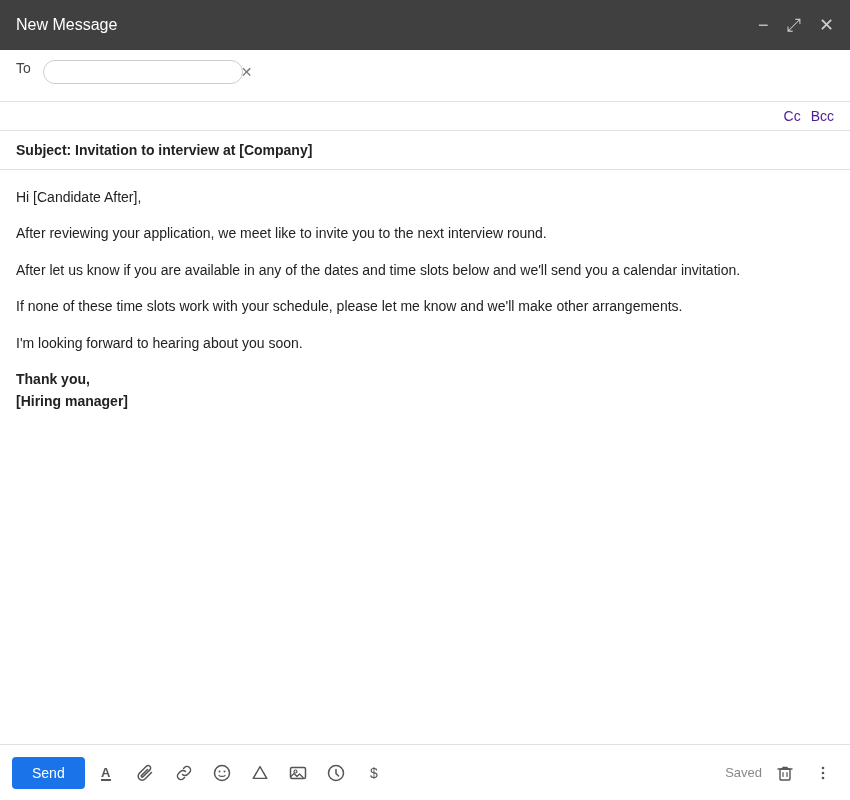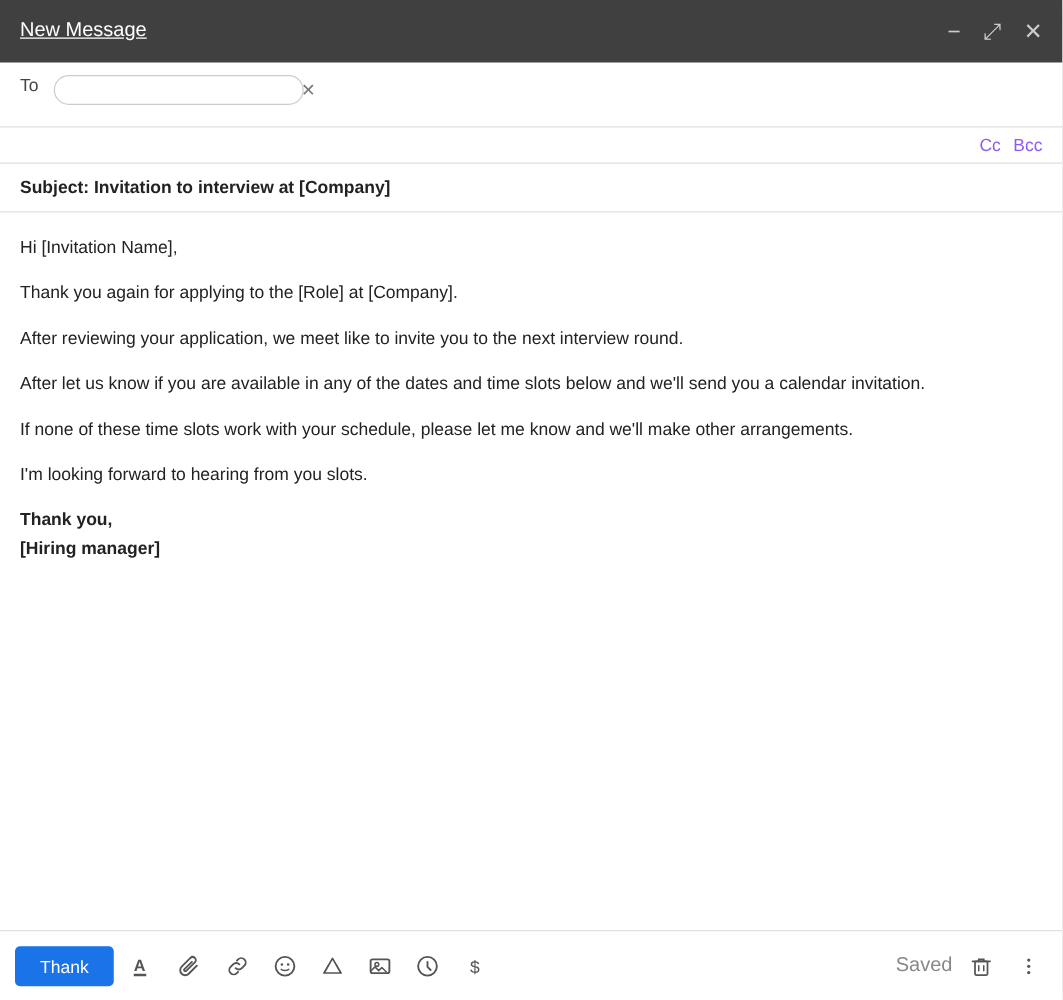--- a/index.html
+++ b/index.html
@@ -34,21 +34,20 @@
       display: flex;
       align-items: center;
       justify-content: space-between;
       height: 50px;
       flex-shrink: 0;
     }
 
     .title-bar-title {
       font-size: 16px;
       font-weight: 500;
-      text-decoration: underline;
     }
 
     .title-bar-controls {
       display: flex;
       gap: 18px;
       align-items: center;
     }
 
     .title-bar-controls span {
       cursor: pointer;
@@ -105,21 +104,21 @@
       border-bottom: 1px solid #e0e0e0;
       flex-shrink: 0;
     }
 
     .cc-bcc-links {
       display: flex;
       gap: 10px;
     }
 
     .cc-bcc-link {
-      color: #8b5cf6;
+      color: #4c1d95;
       font-size: 14px;
       cursor: pointer;
     }
 
     .subject-row {
       padding: 10px 16px;
       border-bottom: 1px solid #e0e0e0;
       flex-shrink: 0;
       font-weight: bold;
     }
@@ -193,21 +192,21 @@
       border-radius: 50%;
       flex-shrink: 0;
     }
 
     .toolbar-spacer {
       flex: 1;
     }
 
     .saved-text {
       color: #888;
-      font-size: 16px;
+      font-size: 13px;
       flex-shrink: 0;
     }
   </style>
 </head>
 <body>
 
 <div class="compose-window">
 
   <div class="title-bar">
     <span class="title-bar-title">New Message</span>
@@ -231,31 +230,30 @@
       <span class="cc-bcc-link">Cc</span>
       <span class="cc-bcc-link">Bcc</span>
     </div>
   </div>
 
   <div class="subject-row">
     <span class="subject-text">Subject: Invitation to interview at [Company]</span>
   </div>
 
   <div class="body-area">
-    <p>Hi [Invitation Name],</p>
-    <p>Thank you again for applying to the [Role] at [Company].</p>
+    <p>Hi [Candidate After],</p>
     <p>After reviewing your application, we meet like to invite you to the next interview round.</p>
     <p>After let us know if you are available in any of the dates and time slots below and we'll send you a calendar invitation.</p>
     <p>If none of these time slots work with your schedule, please let me know and we'll make other arrangements.</p>
-    <p>I'm looking forward to hearing from you slots.</p>
+    <p>I'm looking forward to hearing about you soon.</p>
     <p>Thank you,<br>[Hiring manager]</p>
   </div>
 
   <div class="toolbar">
-    <button class="send-button">Thank</button>
+    <button class="send-button">Send</button>
 
     <div class="toolbar-icon">
       <svg width="18" height="18" viewBox="0 0 18 18" fill="none" xmlns="http://www.w3.org/2000/svg">
         <text x="2" y="13" font-size="13" font-family="Arial" fill="#555" font-weight="bold">A</text>
         <rect x="2" y="15" width="10" height="2" fill="#555"></rect>
       </svg>
     </div>
 
     <div class="toolbar-icon">
       <svg width="18" height="18" viewBox="0 0 18 18" fill="none" xmlns="http://www.w3.org/2000/svg">

